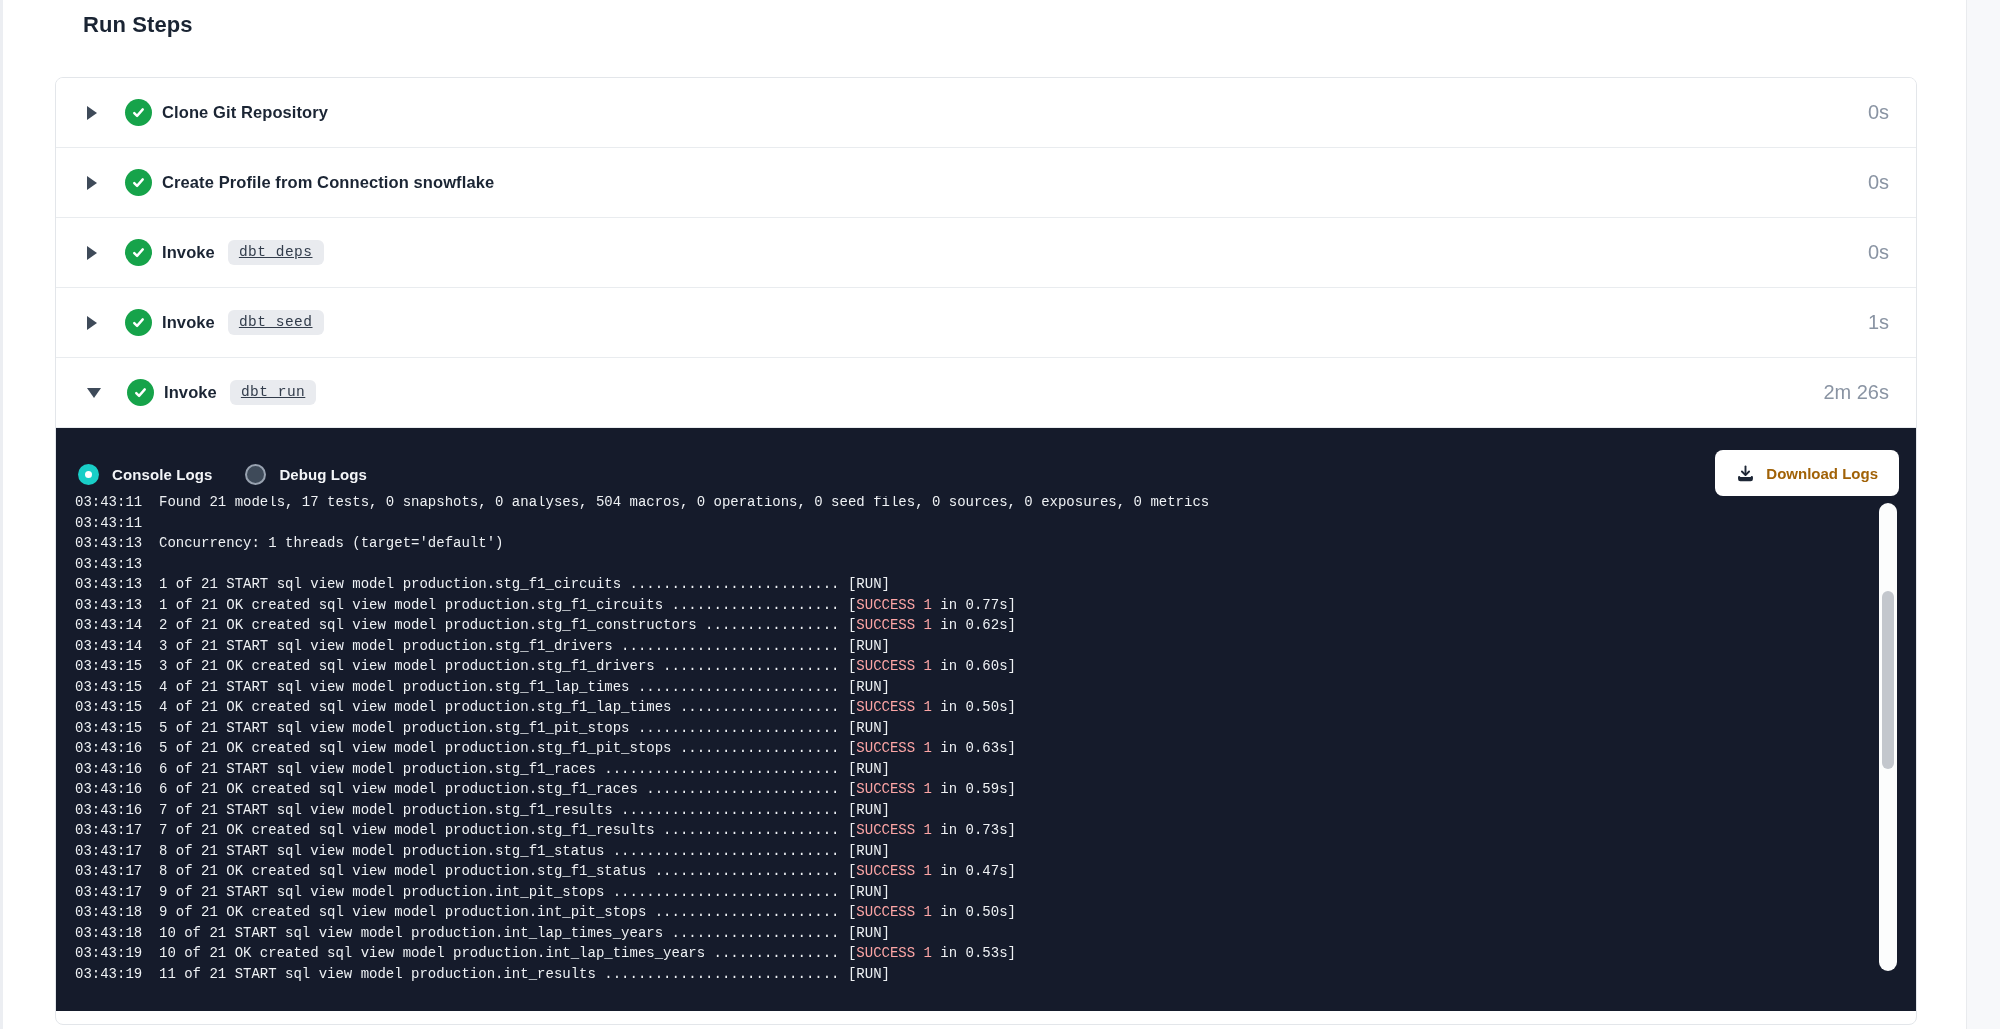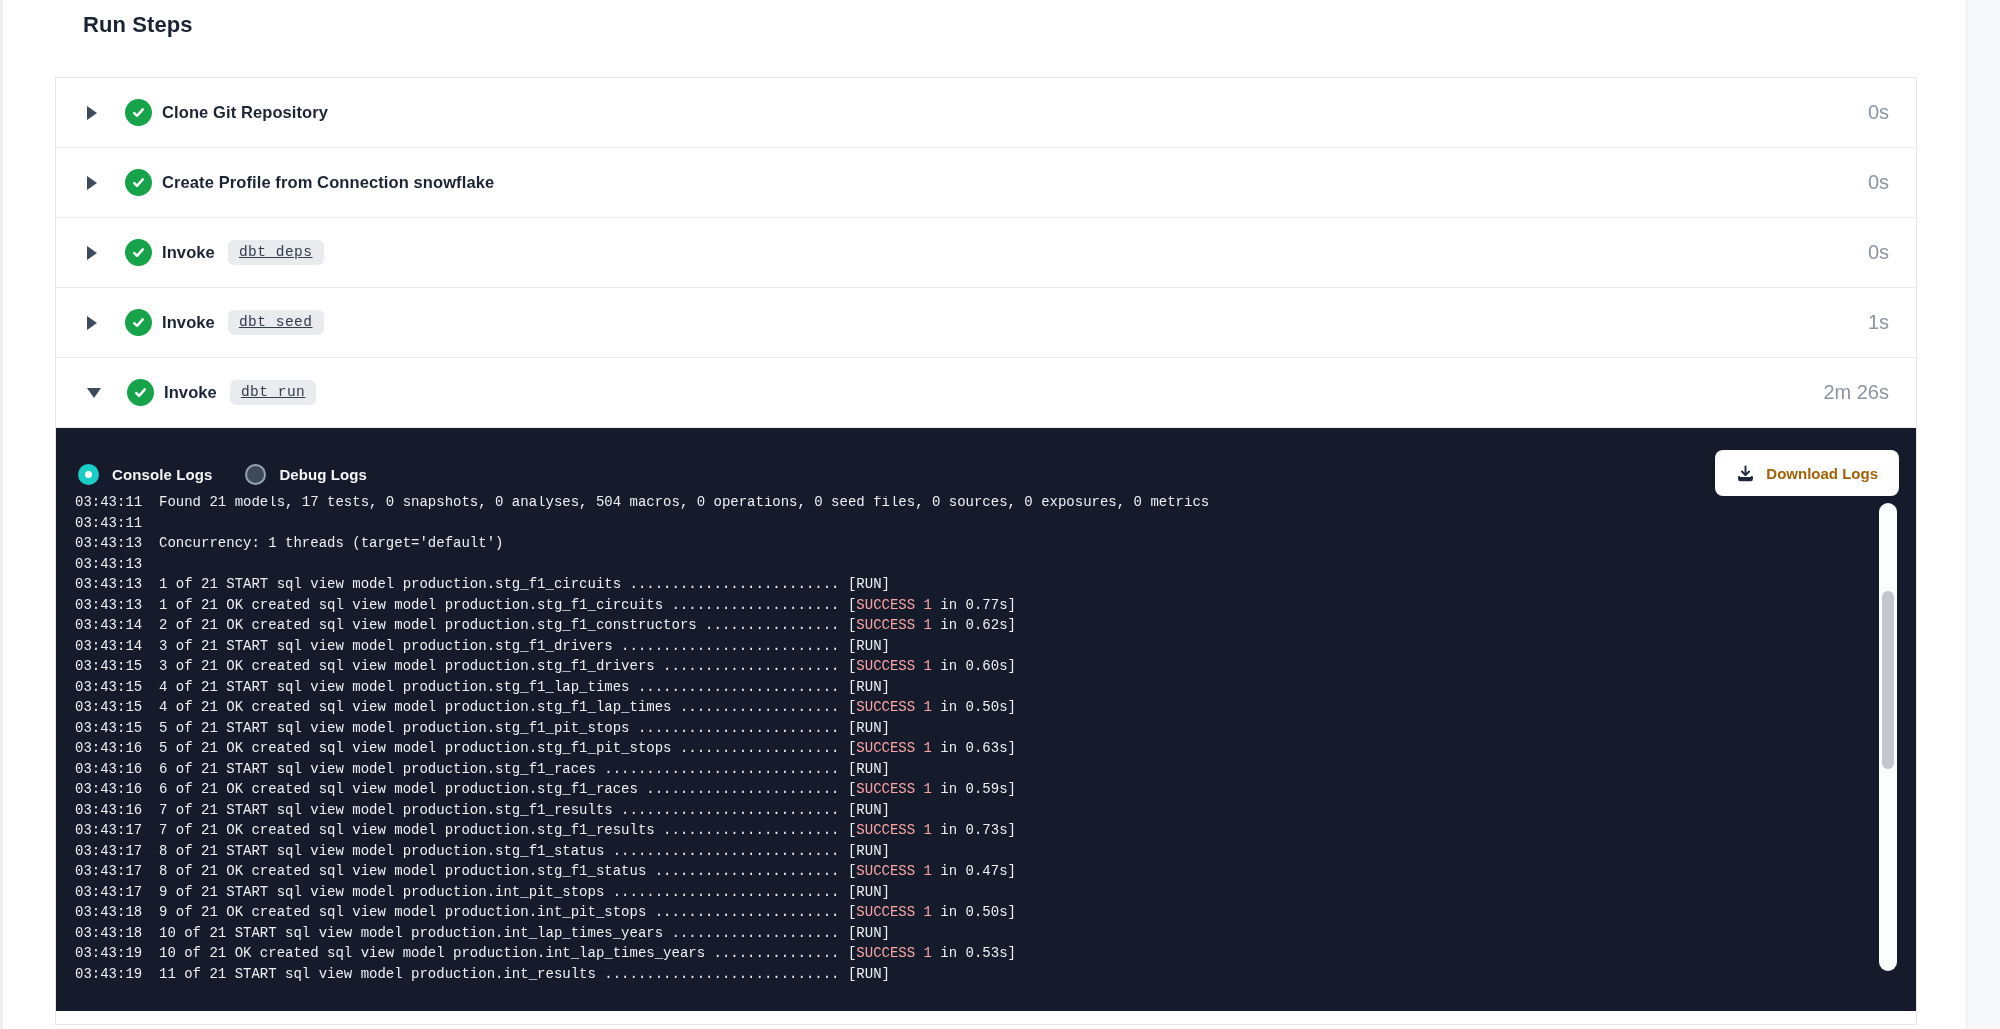--- a/index.html
+++ b/index.html
@@ -5,21 +5,21 @@
   * { margin:0; padding:0; box-sizing:border-box; }
   html,body { width:2000px; height:1029px; background:#ffffff; font-family:"Liberation Sans", sans-serif; overflow:hidden; }
   .stage { position:relative; width:2000px; height:1029px; background:#ffffff; }
 
   .left-edge { position:absolute; left:0; top:0; width:3px; height:100%; background:#eceef2; }
   .right-gutter { position:absolute; left:1966px; top:0; width:34px; height:100%; background:#f7f8fa; border-left:1px solid #e9ebee; }
 
   .page-title { position:absolute; left:55px; top:12px; font-size:22px; font-weight:700; color:#1a2433; letter-spacing:.1px;margin-left:28px; }
 
   .card { position:absolute; left:55px; top:77px; width:1862px; background:#ffffff;
-          border:1px solid #e3e6ea; border-radius:0; overflow:hidden; padding-bottom:13px; }
+          border:1px solid #e3e6ea; border-radius:8px; overflow:hidden; padding-bottom:13px; }
 
   .step-row { position:relative; height:70px; display:flex; align-items:center;
               padding-left:31px; padding-right:27px; border-bottom:1px solid #e9ecef; background:#fff; cursor:pointer; }
   .caret { width:12px; display:inline-block; flex:0 0 12px; }
   .caret.right { width:0; height:0; border-top:7px solid transparent; border-bottom:7px solid transparent; border-left:10px solid #3e4a59; }
   .caret.down  { width:0; height:0; border-left:7px solid transparent; border-right:7px solid transparent; border-top:10px solid #3e4a59; }
   .check { width:27px; height:27px; flex:0 0 27px; margin-left:26px; border-radius:50%;
            background:#16a34a; display:flex; align-items:center; justify-content:center; }
   .check svg { display:block; }
   .step-label { margin-left:10px; font-size:16.5px; font-weight:700; color:#1b2534; letter-spacing:.1px; }

